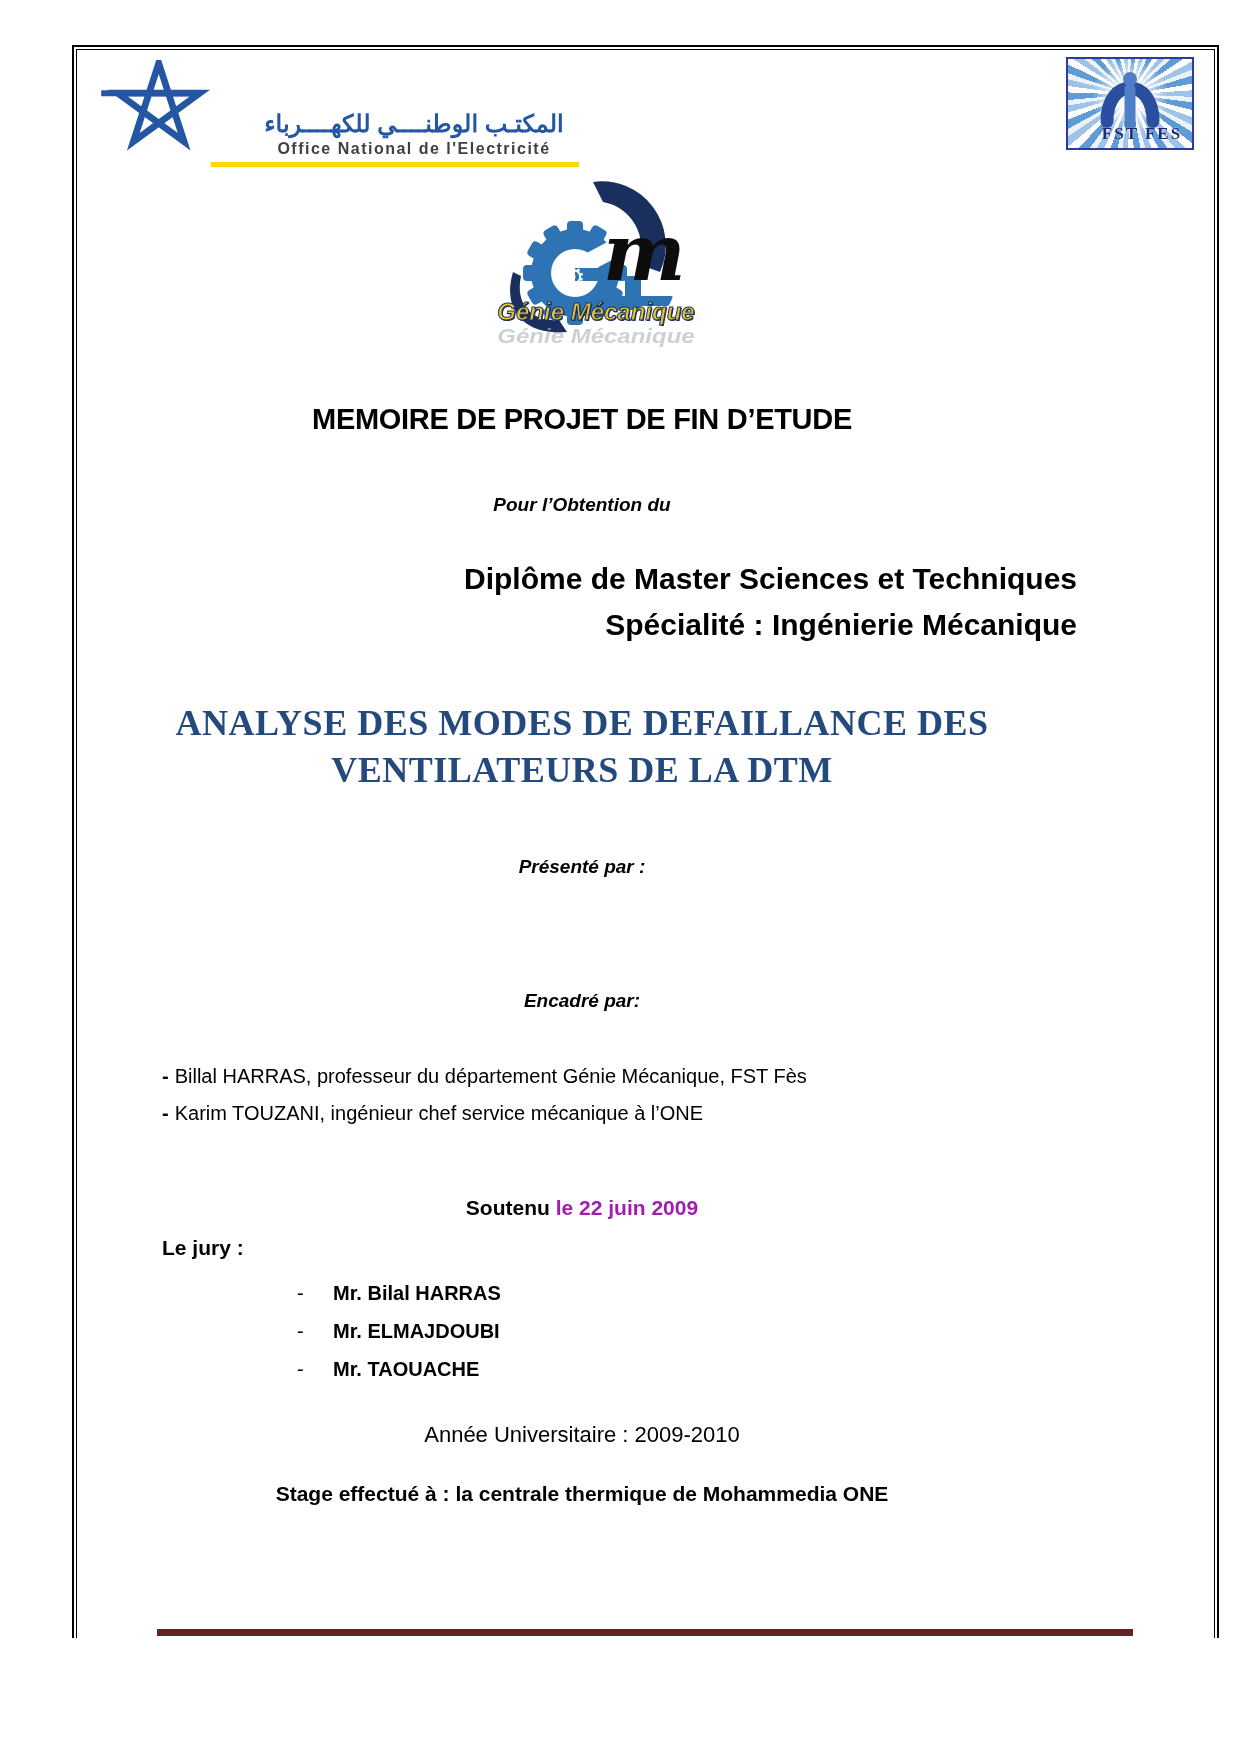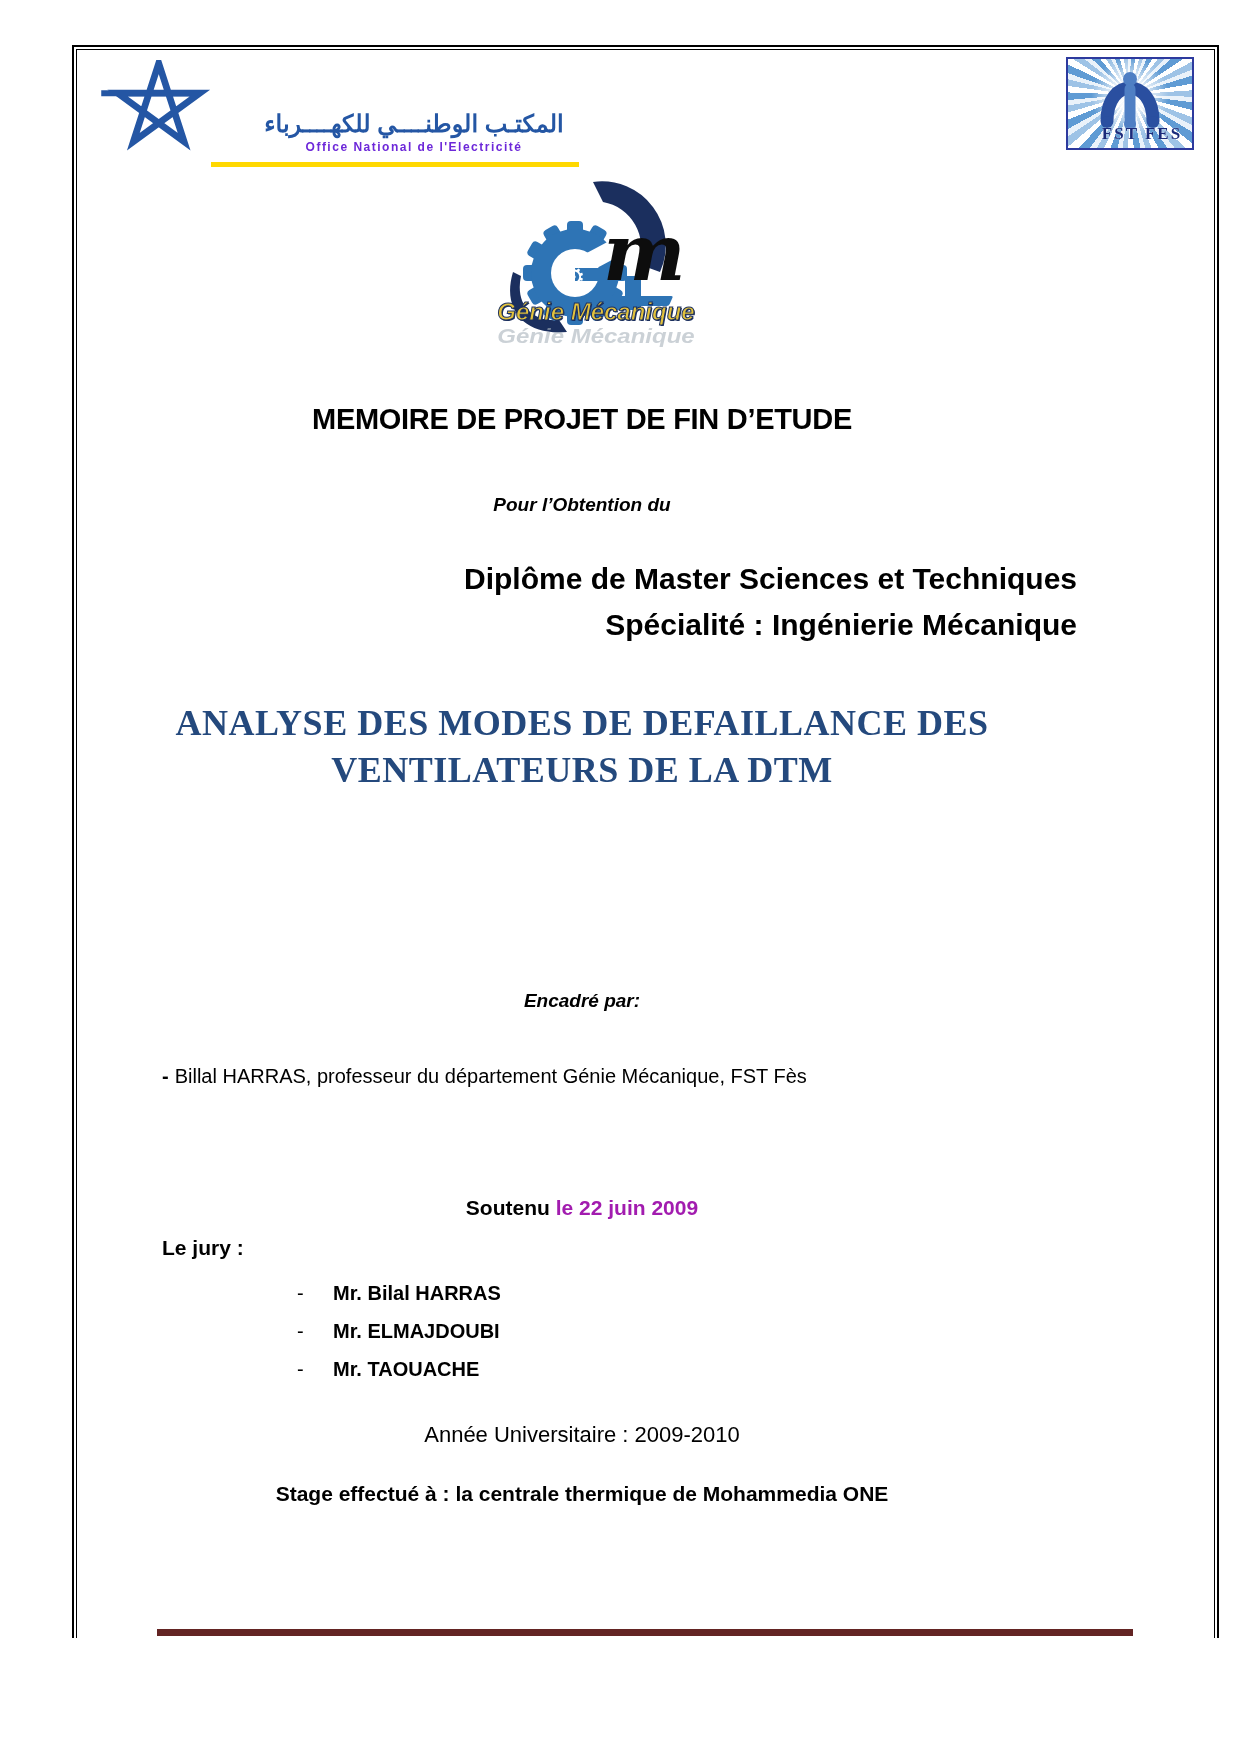--- a/index.html
+++ b/index.html
@@ -19,21 +19,21 @@
 
   
   .one-logo { position:absolute; left:72px; top:58px; width:500px; height:115px; }
   .one-star { position:absolute; left:0; top:2px; }
   .one-arabic {
     position:absolute; left:145px; top:52px; width:340px; text-align:center;
     direction:rtl; font-size:24px; font-weight:bold; color:#2456a4;
   }
   .one-french {
     position:absolute; left:140px; top:82px; width:350px; text-align:center;
-    font-size:12px; font-weight:bold; color:#6d28d9; letter-spacing:1.5px;
+    font-size:16px; font-weight:bold; color:#404040; letter-spacing:1.5px;
   }
   .one-underline {
     position:absolute; left:112px; top:104px; width:368px; height:5px; background:#ffd800;
   }
 
   
   .fst-logo {
     position:absolute; left:1039px; top:57px; width:128px; height:93px;
     border:2px solid #2d3a9e; overflow:hidden;
     background:
@@ -189,25 +189,29 @@
   <div class="center-col t-pour">Pour l’Obtention du</div>
   <div class="center-col t-diplome">
     <div>Diplôme de Master Sciences et Techniques</div>
     <div>Spécialité : Ingénierie Mécanique</div>
   </div>
   <div class="center-col t-subject">
     <div>ANALYSE DES MODES DE DEFAILLANCE DES</div>
     <div>VENTILATEURS DE LA DTM</div>
   </div>
 
+  <div class="center-col t-presente">Présenté par :</div>
   <div class="center-col t-encadre">Encadré par:</div>
 
   <div class="supervisors">
     <div>
       <span class="dash">-</span><span>Billal HARRAS, professeur du département Génie Mécanique, FST Fès</span>
+    </div>
+    <div>
+      <span class="dash">-</span><span>Karim TOUZANI, ingénieur chef service mécanique à l’ONE</span>
     </div>
   </div>
 
   <div class="center-col t-soutenu">
     <span>Soutenu</span>
     <span class="red">le 22 juin 2009</span>
   </div>
   <div class="jury-label">Le jury :</div>
   <div class="jury-list">
     <div class="jury-item">

